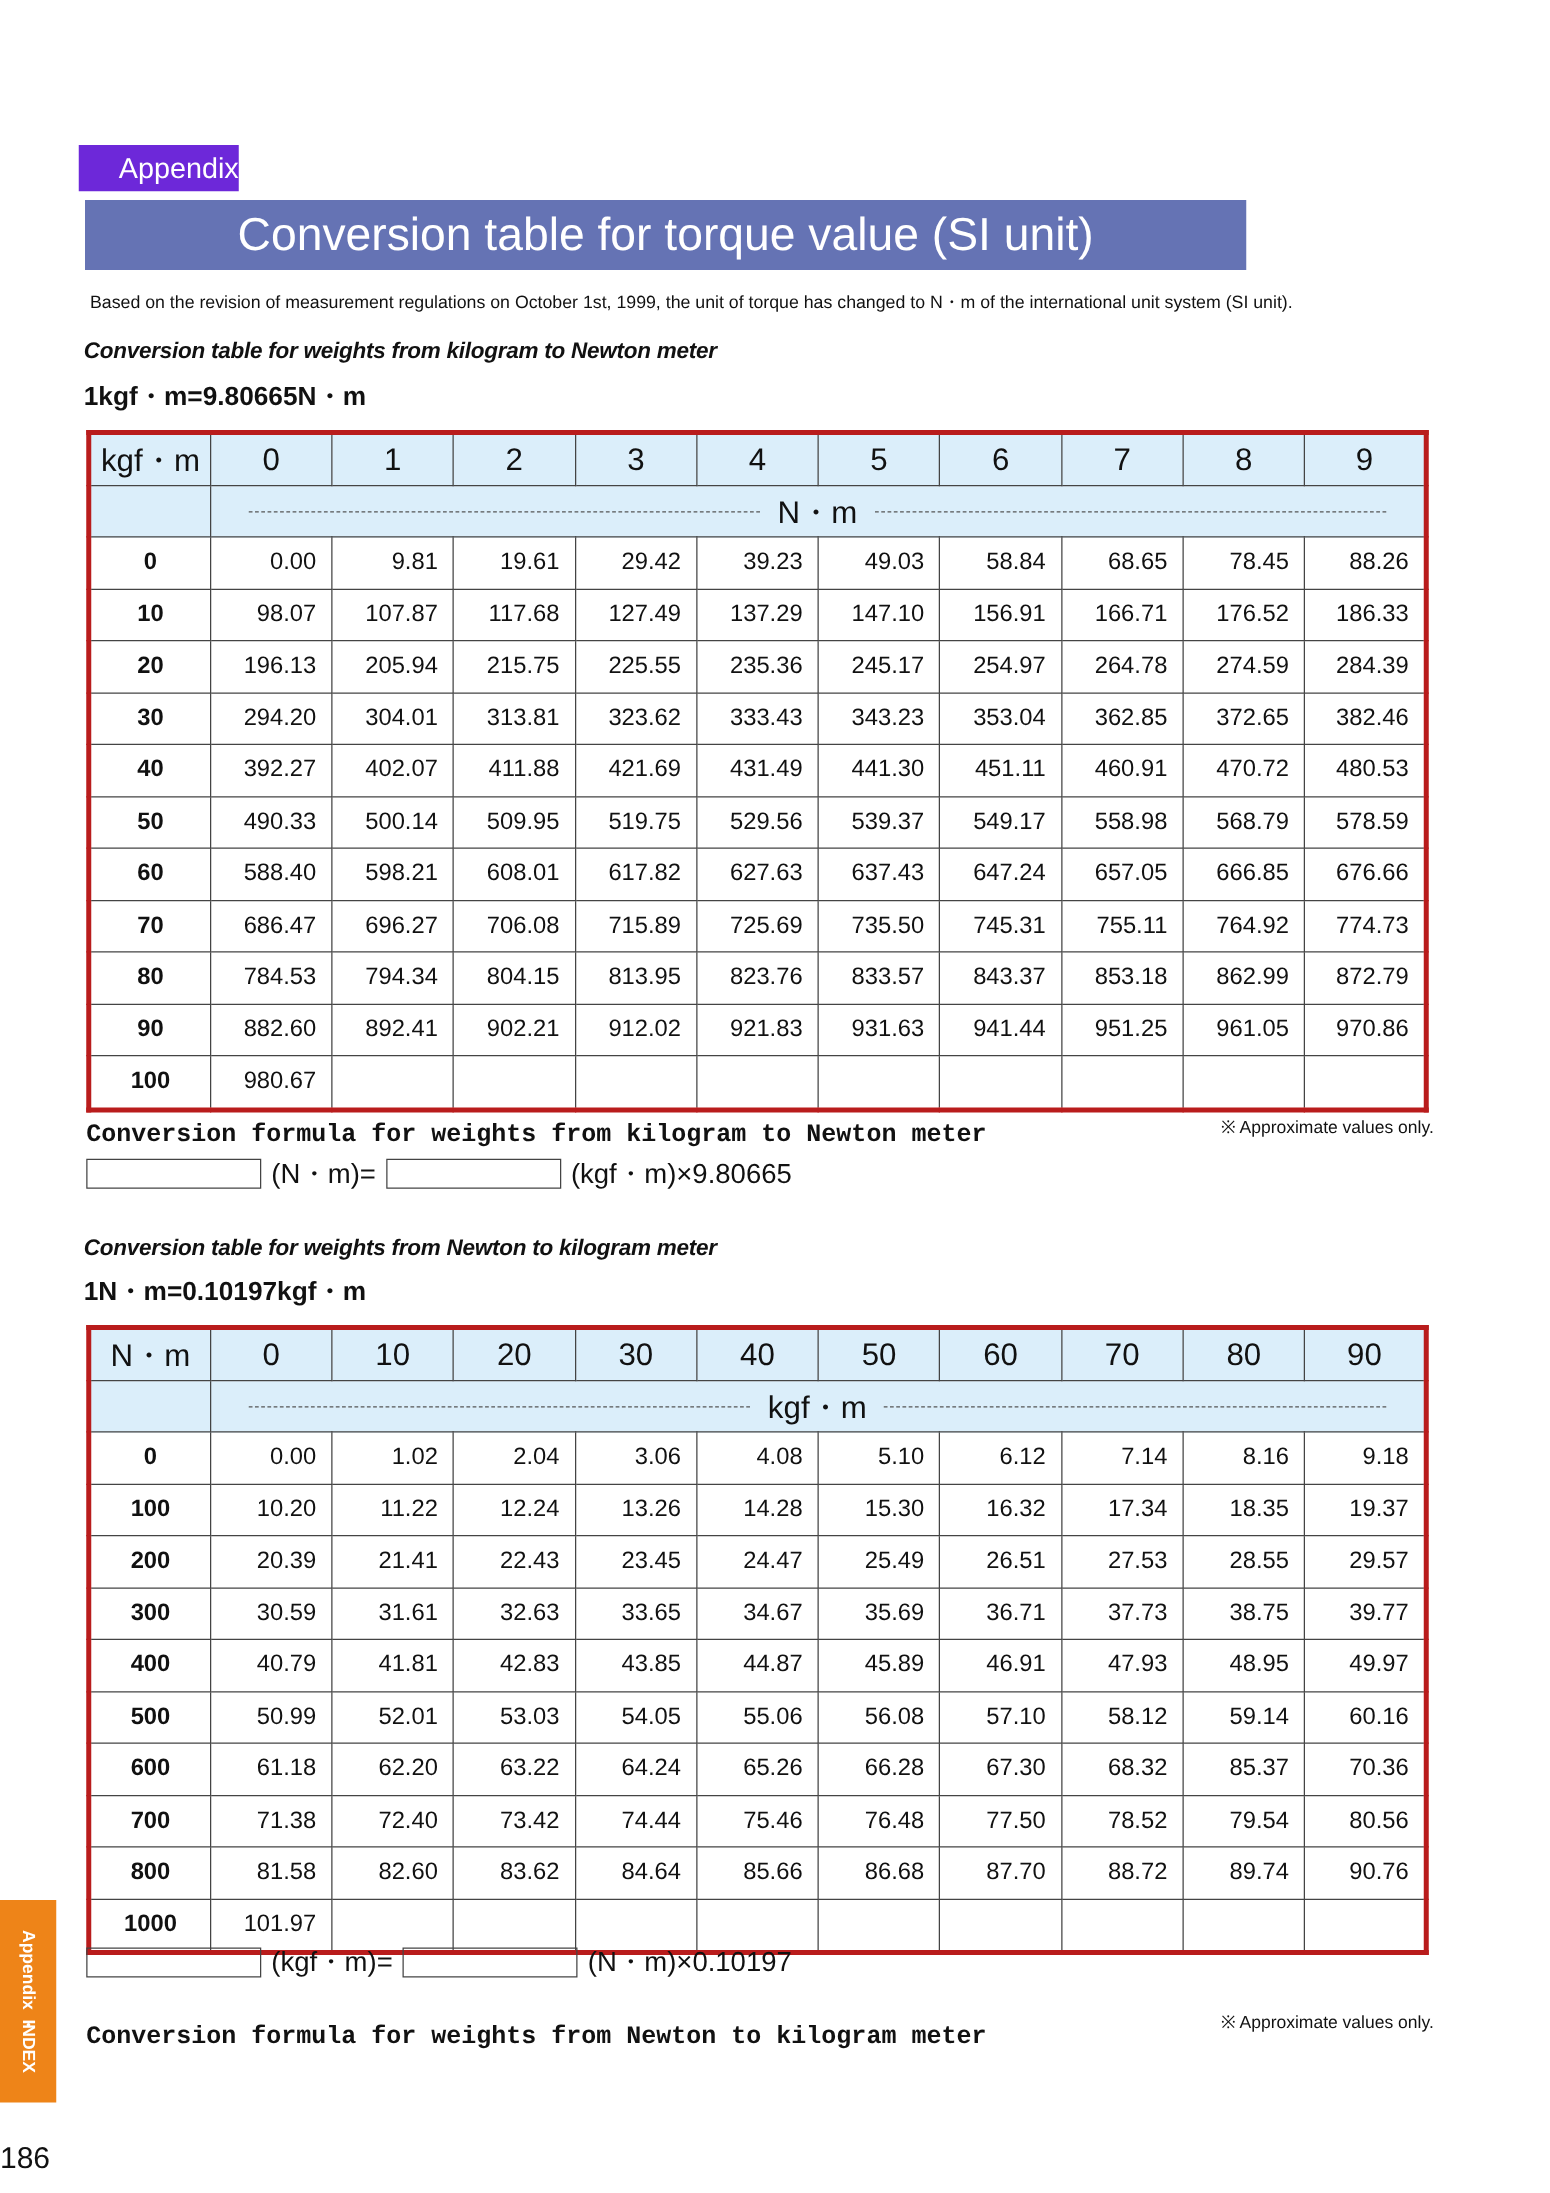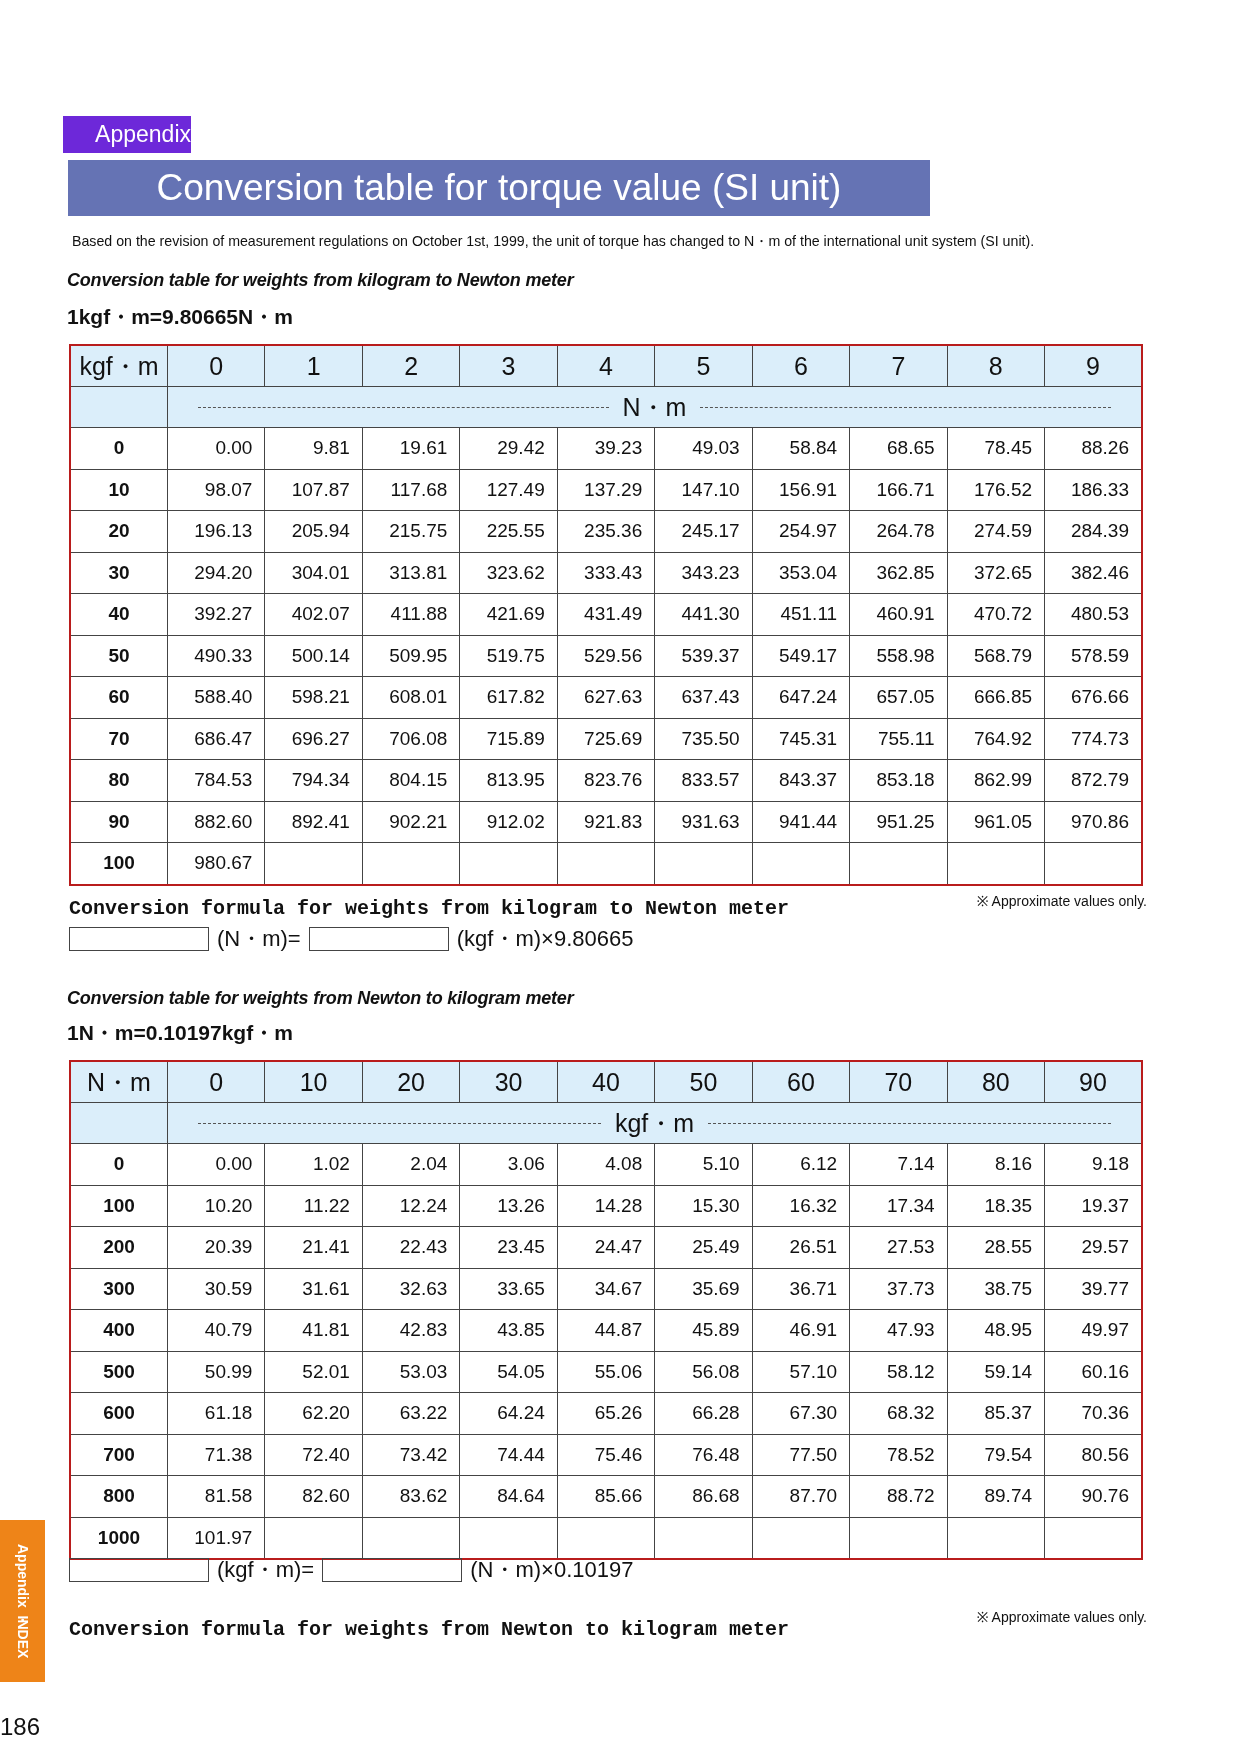--- a/index.html
+++ b/index.html
@@ -1,27 +1,27 @@
 <!DOCTYPE html>
 <html><head>
 <meta charset="utf-8">
 <style>
   html, body { margin: 0; padding: 0; background: #ffffff; }
   body { width: 1240px; height: 1754px; position: relative; overflow: hidden;
          font-family: "Liberation Sans", sans-serif; color: #111; }
   .appendix-tag { position: absolute; left: 63px; top: 88px; width: 128px; height: 37px;
                   background: #6d28d9; color: #fff; font-size: 23px; line-height: 37px;
                   text-align: right; margin-top: 28px; }
-  .title-bar { position: absolute; left: 68px; top: 160px; width: 862px; height: 56px;
+  .title-bar { position: absolute; left: 68px; top: 160px; width: 929px; height: 56px;
                background: #6573b4; color: #fff; font-size: 37px; line-height: 56px; text-align: center; }
   .intro { position: absolute; left: 72px; top: 232px; font-size: 14.2px; white-space: nowrap; }
   .sec-title { position: absolute; left: 67px; font-size: 18px; font-weight: bold; letter-spacing: -0.2px; font-style: italic; }
   .sec-sub { position: absolute; left: 67px; font-size: 21px; font-weight: bold; }
   table.conv { position: absolute; left: 69px; width: 1074px; border-collapse: collapse;
-               border: 2px solid #b91c1c; table-layout: fixed; }
+               border: 4px solid #b91c1c; table-layout: fixed; }
   table.conv td { border: 1px solid #444; height: 40.5px; font-size: 19px; padding: 0; }
   table.conv tr.hdr td { background: #dbeefa; font-size: 25px; text-align: center; height: 40px; }
   table.conv tr.hdr td.corner { font-weight: normal; }
   table.conv tr.unit td { background: #dbeefa; height: 40px; }
   table.conv td.rowh { text-align: center; font-weight: bold; font-size: 19px; }
   table.conv td.val { text-align: right; padding-right: 12px; }
   .unit-line { display: flex; align-items: center; padding: 0 30px; font-size: 25px; }
   .unit-line .dash { flex: 1; border-top: 1.5px dashed #555; height: 0; }
   .unit-line .lbl { padding: 0 14px; }
   .approx { position: absolute; right: 93px; font-size: 14px; }

